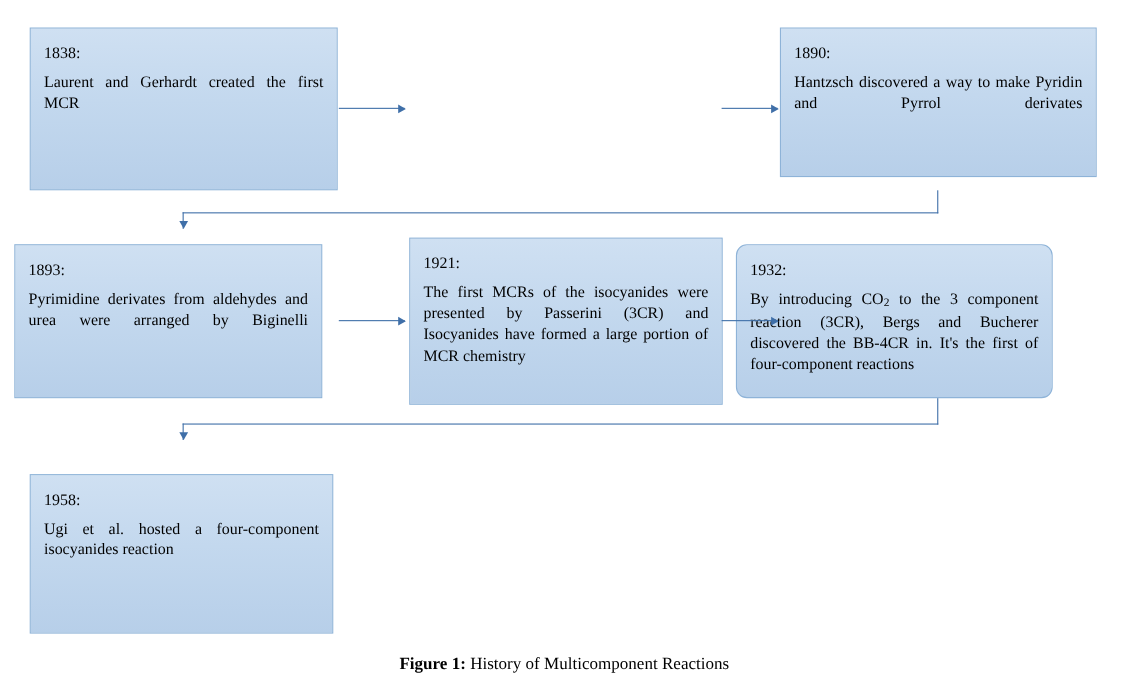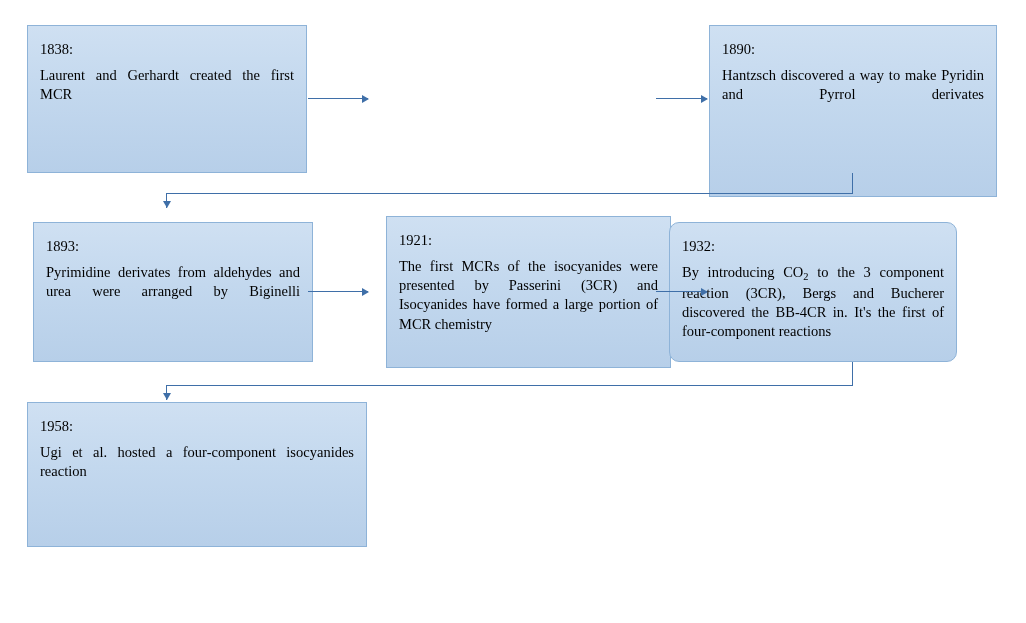--- a/index.html
+++ b/index.html
@@ -110,41 +110,41 @@
 <body>
 
 <div id="canvas">
 
   <div class="node" style="left:27px; top:25px; width:280px; height:148px;font-family:Liberation Serif, serif;">
     <span class="year">1838:</span>
     <span class="body lastjust">Laurent and Gerhardt created the first MCR</span>
   </div>
 
 
-  <div class="node" style="left:709px; top:25px; width:288px; height:172px;">
+  <div class="node" style="left:709px; top:25px; width:288px; height:136px;">
     <span class="year">1890:</span>
     <span class="body lastjust">Hantzsch discovered a way to make Pyridin and Pyrrol derivates</span>
   </div>
 
-  <div class="node" style="left:33px; top:222px; width:280px; height:140px;">
+  <div class="node" style="left:13px; top:222px; width:280px; height:140px;">
     <span class="year">1893:</span>
     <span class="body lastjust">Pyrimidine derivates from aldehydes and urea were arranged by Biginelli</span>
   </div>
 
-  <div class="node" style="left:386px; top:216px; width:285px; height:152px;">
+  <div class="node" style="left:372px; top:216px; width:285px; height:152px;">
     <span class="year">1921:</span>
     <span class="body">The first MCRs of the isocyanides were presented by Passerini (3CR) and Isocyanides have formed a large portion of MCR chemistry</span>
   </div>
 
   <div class="node" style="left:669px; top:222px; width:288px; height:140px;border-radius:10px;">
     <span class="year">1932:</span>
     <span class="body"><span>By introducing CO</span><sub>2</sub><span> to the 3 component reaction (3CR), Bergs and Bucherer discovered the BB-4CR in. It's the first of four-component reactions</span></span>
   </div>
 
-  <div class="node" style="left:27px; top:402px; width:340px; height:145px;">
+  <div class="node" style="left:27px; top:431px; width:276px; height:145px;">
     <span class="year">1958:</span>
     <span class="body">Ugi et al. hosted a four-component isocyanides reaction</span>
   </div>
 
   <div class="harrow" style="left:308px; top:98px; width:60px;"></div>
 
   <div class="harrow" style="left:656px; top:98px; width:51px;"></div>
 
   <div class="elbow" style="left:166px; top:173px; width:687px; height:35px;">
     <div class="seg-v-right" style="top:0; height:21px;"></div>
@@ -157,14 +157,17 @@
 
   <div class="harrow" style="left:656px; top:291px; width:51px;"></div>
 
   <div class="elbow" style="left:166px; top:362px; width:687px; height:38px;">
     <div class="seg-v-right" style="top:0; height:24px;"></div>
     <div class="seg-h" style="top:23px;"></div>
     <div class="seg-v-left" style="top:23px; height:15px;"></div>
     <div class="down-head" style="top:31px;"></div>
   </div>
 
+  <div class="caption" style="top:595px;">
+    <b>Figure 1:</b><span> History of Multicomponent Reactions</span>
+  </div>
 
 </div>
 
 </body></html>

